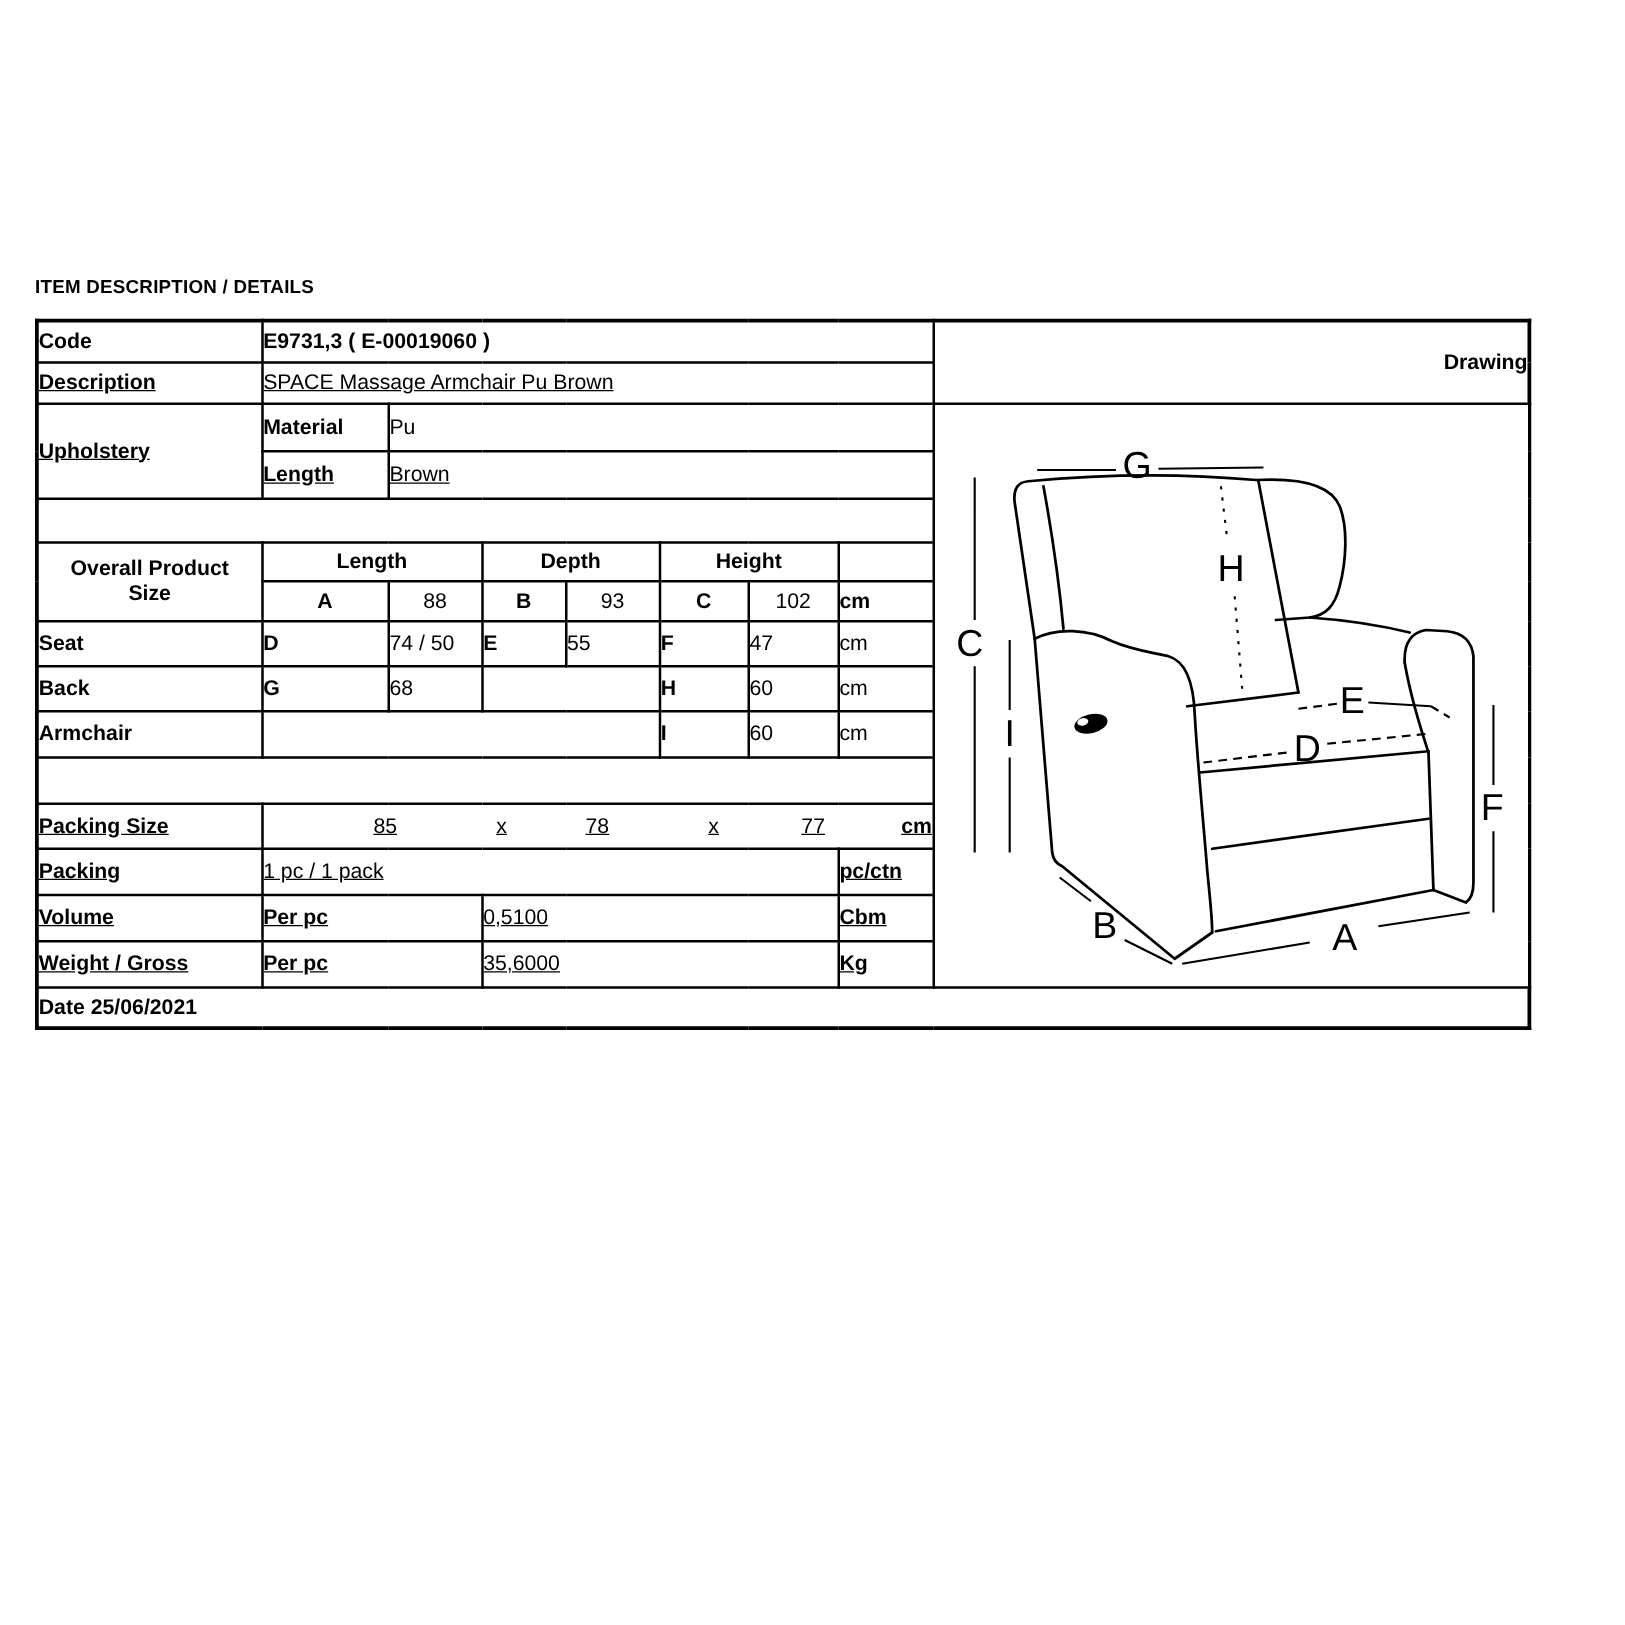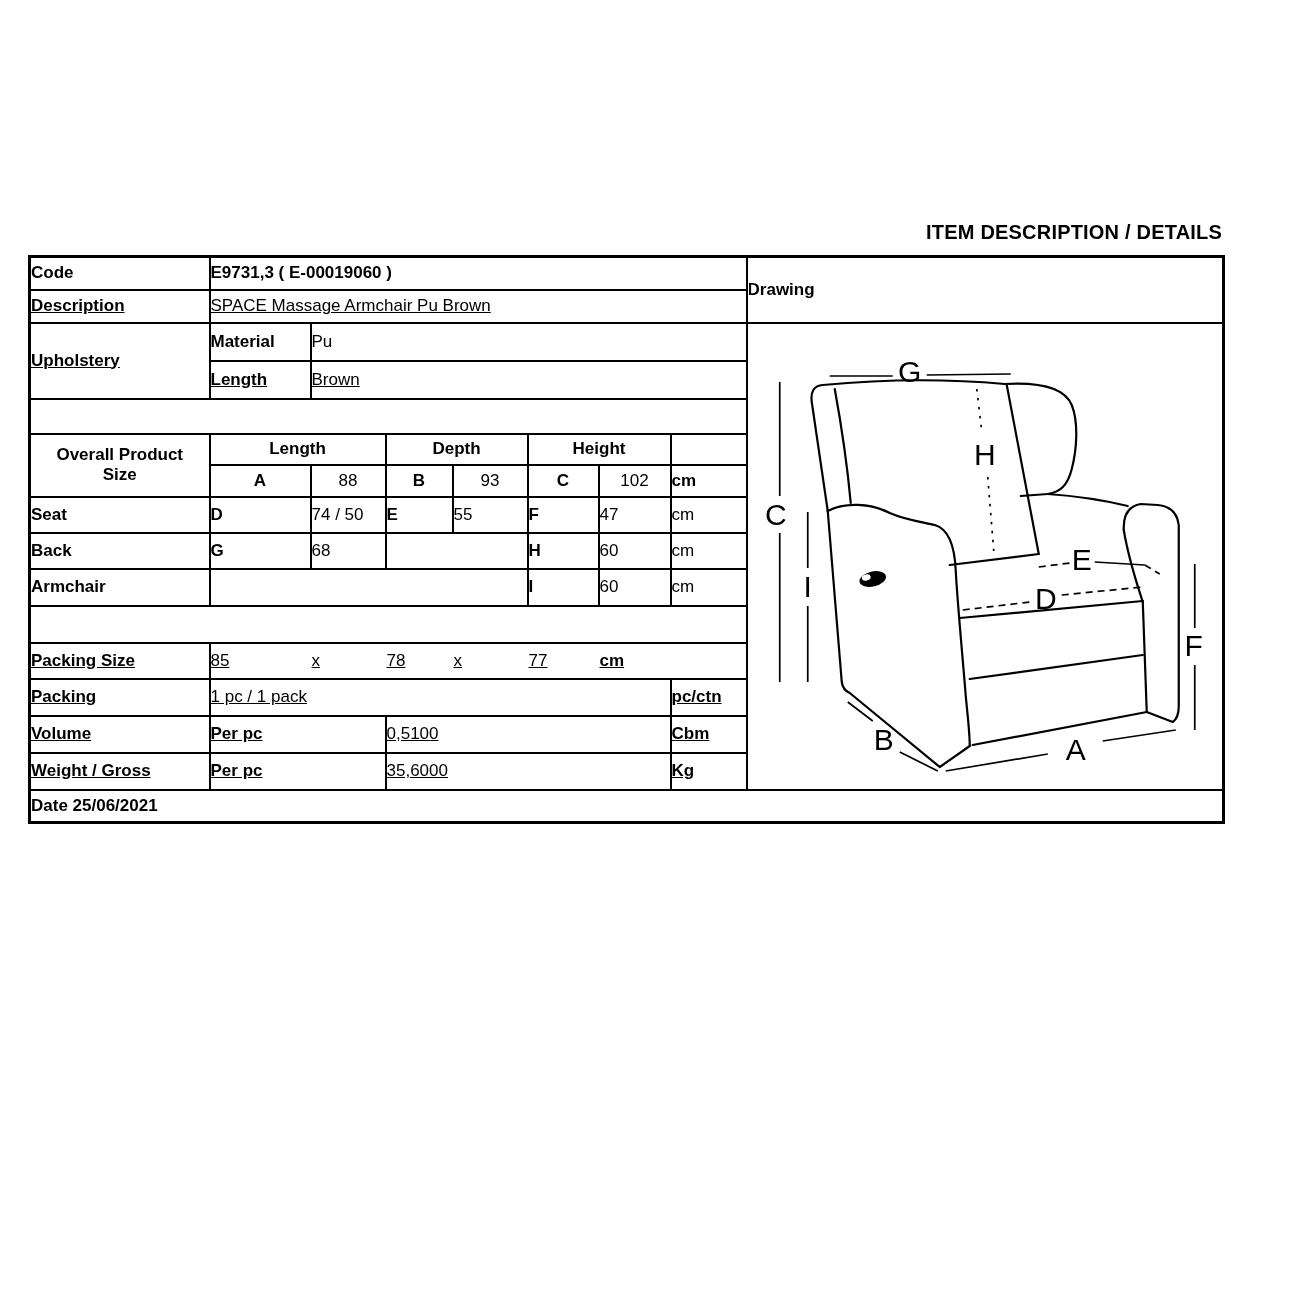--- a/index.html
+++ b/index.html
@@ -9,42 +9,42 @@
     --bg:#ffffff;
   }
   html,body{margin:0;padding:0;}
   body{
     width:1300px;height:1300px;background:var(--bg);
     font-family:"Liberation Sans", sans-serif;color:#000;
     position:relative;overflow:hidden;
   }
   .title{
     position:absolute;left:28px;top:221px;width:1194px;
-    text-align:right;font-size:20px;font-weight:bold;letter-spacing:.2px;
+    text-align:left;font-size:15px;font-weight:bold;letter-spacing:.2px;
   }
   table.spec{
     position:absolute;left:28px;top:255px;
     border-collapse:collapse;table-layout:fixed;
     width:1194px;border:3px solid var(--border);padding-left:18px;
   }
   table.spec td{
     border:2px solid var(--border);
     font-size:17px;padding:0;overflow:hidden;
     vertical-align:middle;background:#fff;
   }
   td.lbl{font-weight:bold;text-align:left;padding-left:4px;}
   td.ctr{text-align:left;}
   td.unit{text-align:left;padding-left:3px;}
   td.shade{background:var(--shade);text-decoration:underline;}
   td.yellow{background:var(--yellow);font-weight:bold;text-align:center;}
   td.bold{font-weight:bold;}
-  td.drawing-head{font-size:19px;font-weight:bold;text-align:left;border-radius:25px;}
+  td.drawing-head{font-size:19px;font-weight:bold;text-align:right;border-radius:25px;}
   td.canvas{position:relative;padding:0;}
   .psize-flex{display:flex;align-items:center;height:100%;}
-  .psize-flex span{display:inline-block;text-align:left;}
+  .psize-flex span{display:inline-block;text-align:right;margin-left:32px;}
   .ps1{width:101px}.ps2{width:75px}.ps3{width:67px}.ps4{width:75px}.ps5{width:71px}
   .ps6{width:72px;font-weight:bold}
   svg.chair{position:absolute;left:0;top:0;width:100%;height:100%;}
   svg.chair path, svg.chair line{stroke:#000;fill:none;}
   svg.chair text{font-family:"Liberation Sans", sans-serif;font-size:30px;fill:#000;text-anchor:middle;}
 </style>
 </head>
 <body>
 
 <div class="title">ITEM DESCRIPTION / DETAILS</div>

